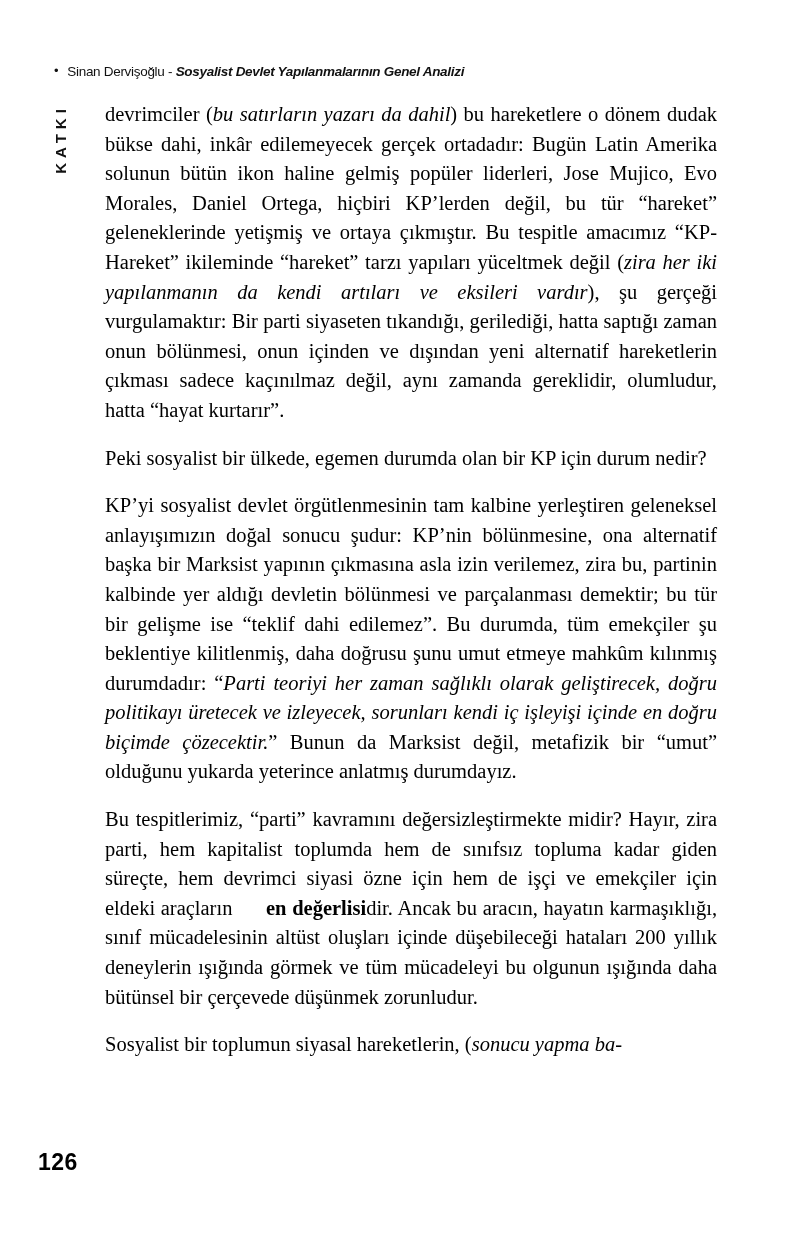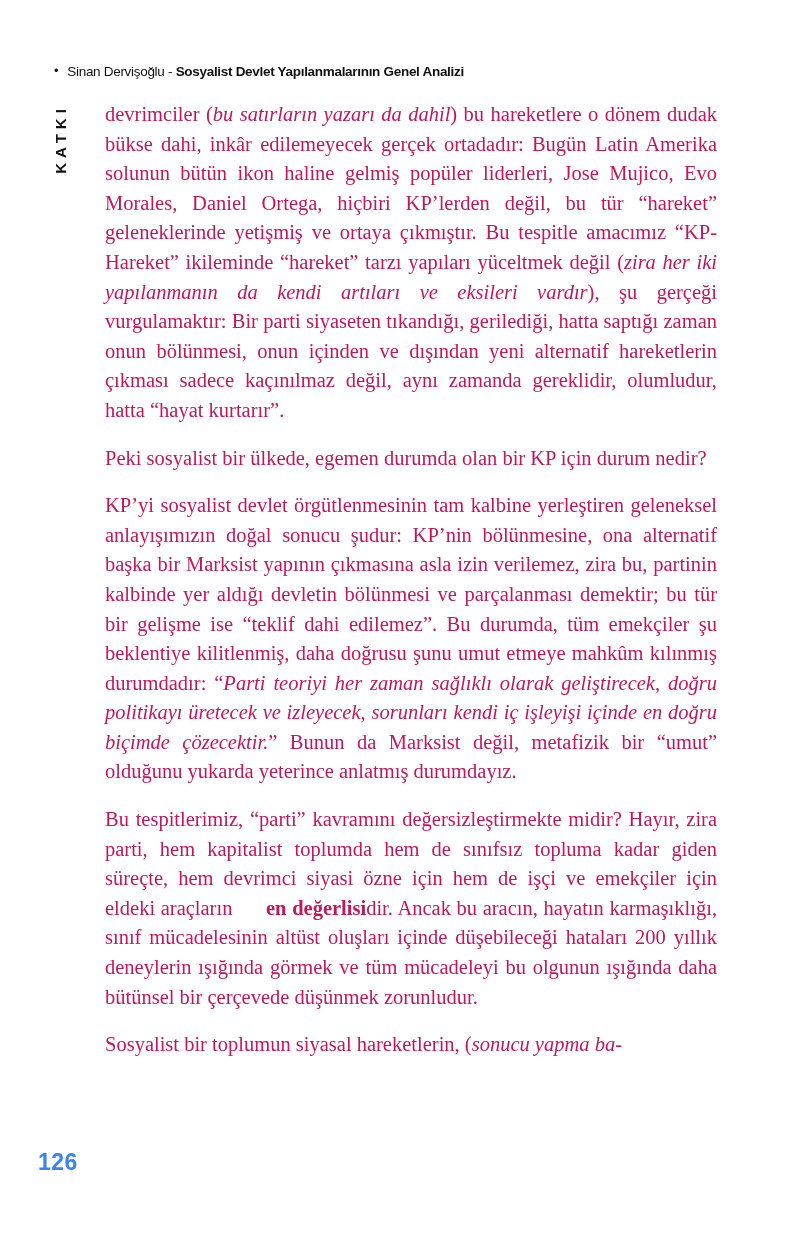--- a/index.html
+++ b/index.html
@@ -34,20 +34,21 @@
   .running-header .bullet {
     font-size: 13px;
     line-height: 1;
     transform: translateY(-1px);
   }
   .running-header .author {
     font-weight: 500;
   }
   .running-header .book-title {
     font-weight: 700;
+    font-style: italic;
   }
   
   .vertical-label {
     position: absolute;
     left: -29px;
     top: 130px;
     width: 178px;
     height: 18px;
     display: flex;
     align-items: center;
@@ -61,38 +62,38 @@
   }
   
   .body-text {
     position: absolute;
     left: 105px;
     top: 100px;
     width: 612px;
     font-size: 20.5px;
     line-height: 29.6px;
     text-align: justify;
-    color: #be185d;
+    color: #000000;
   }
   .body-text p.para {
     margin: 0 0 18px 0;
     text-indent: 0;
   }
   .body-text .it { font-style: italic; }
   .body-text .bd { font-weight: 700; margin-left: 28px; }
   
   .folio {
     position: absolute;
     left: 38px;
     top: 1149px;
     font-family: "Liberation Sans", sans-serif;
     font-weight: 700;
     font-size: 23px;
     letter-spacing: 0.5px;
-    color: #3b82f6;
+    color: #000000;
   }
 </style>
 </head>
 <body>
 
 <div class="page">
 
   <div class="running-header">
     <span class="bullet">•</span>
     <span><span class="author">Sinan Dervişoğlu - </span><span class="book-title">Sosyalist Devlet Yapılanmalarının Genel Analizi</span></span>

